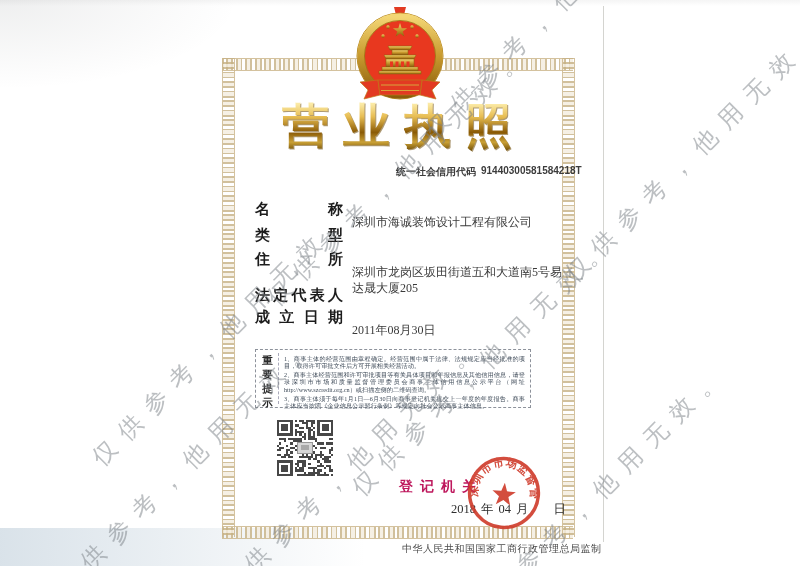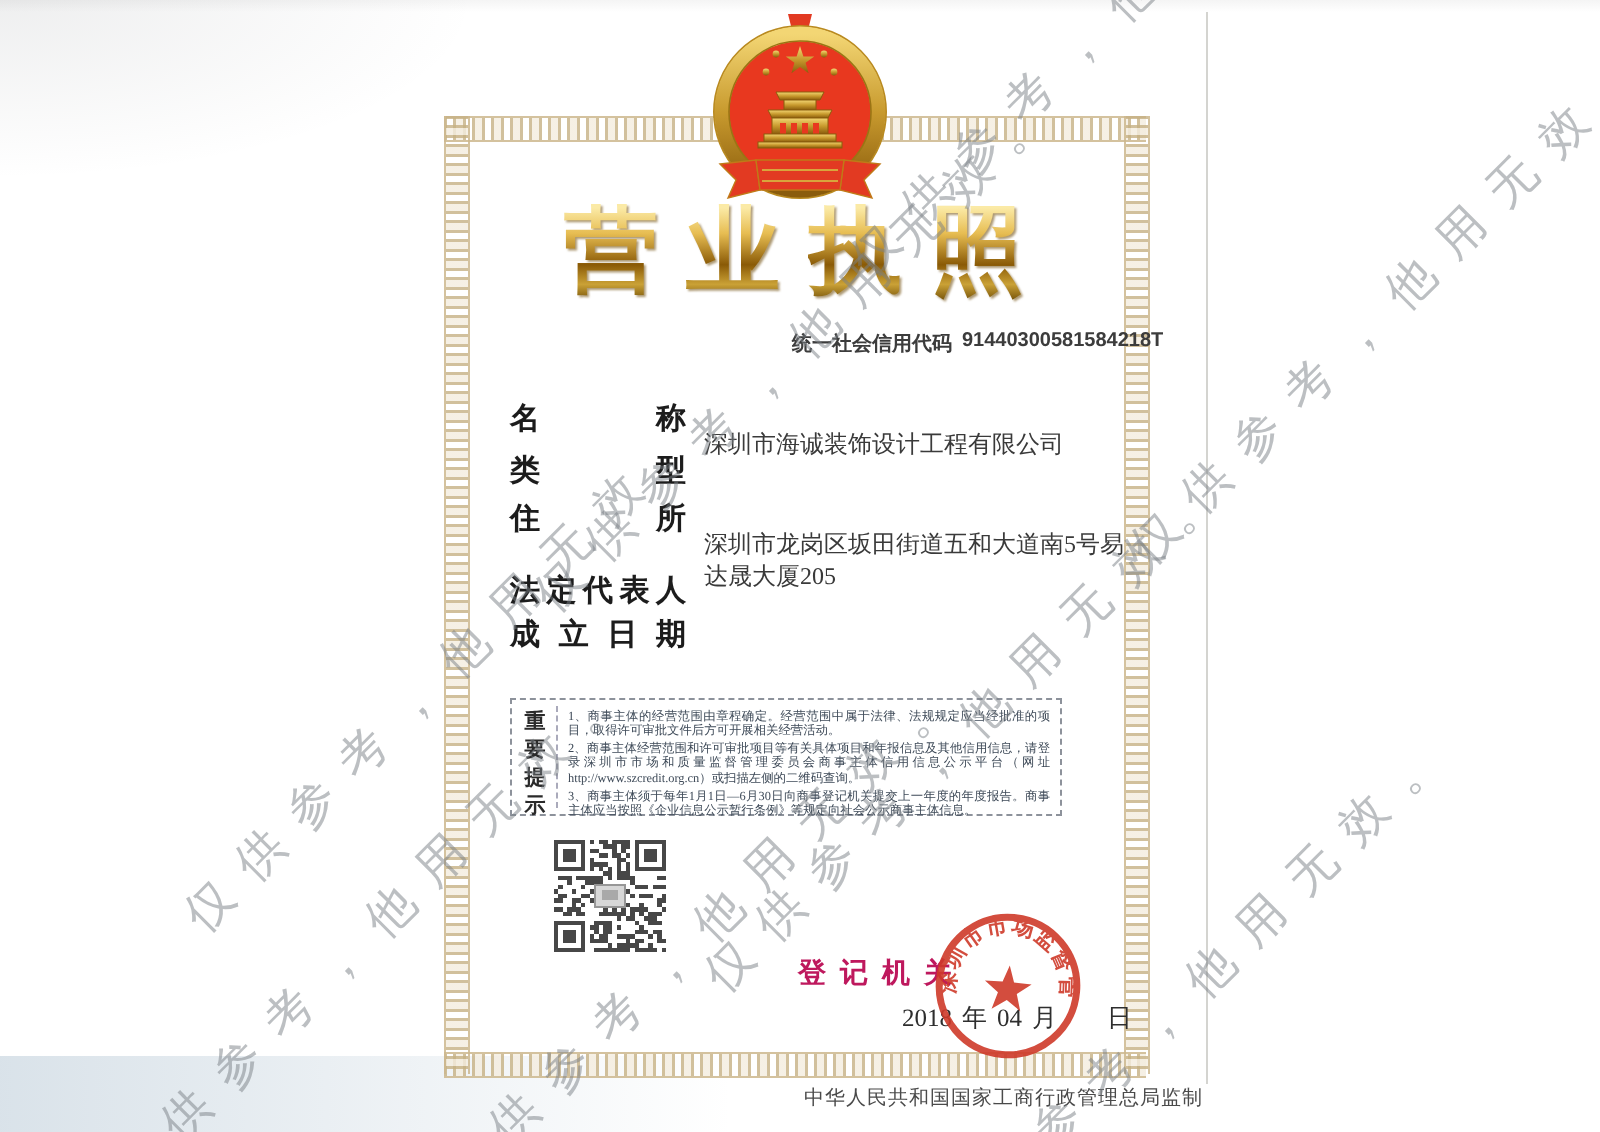--- a/index.html
+++ b/index.html
@@ -147,21 +147,21 @@
           <span>定</span>
           <span>代</span>
           <span>表</span>
           <span>人</span>
         </div></div>
       <div class="frow" style="top: 308px;"><div class="flabel">
           <span>成</span>
           <span>立</span>
           <span>日</span>
           <span>期</span>
-        </div></div>
+        </div><div class="fvalue">2011年08月30日</div></div>
     </div>
 
   <div class="notice-box">
     <div class="notice-side" id="noticeSide">
         <span>重</span>
         <span>要</span>
         <span>提</span>
         <span>示</span>
       </div>
     <div class="notice-text" id="noticeText">

